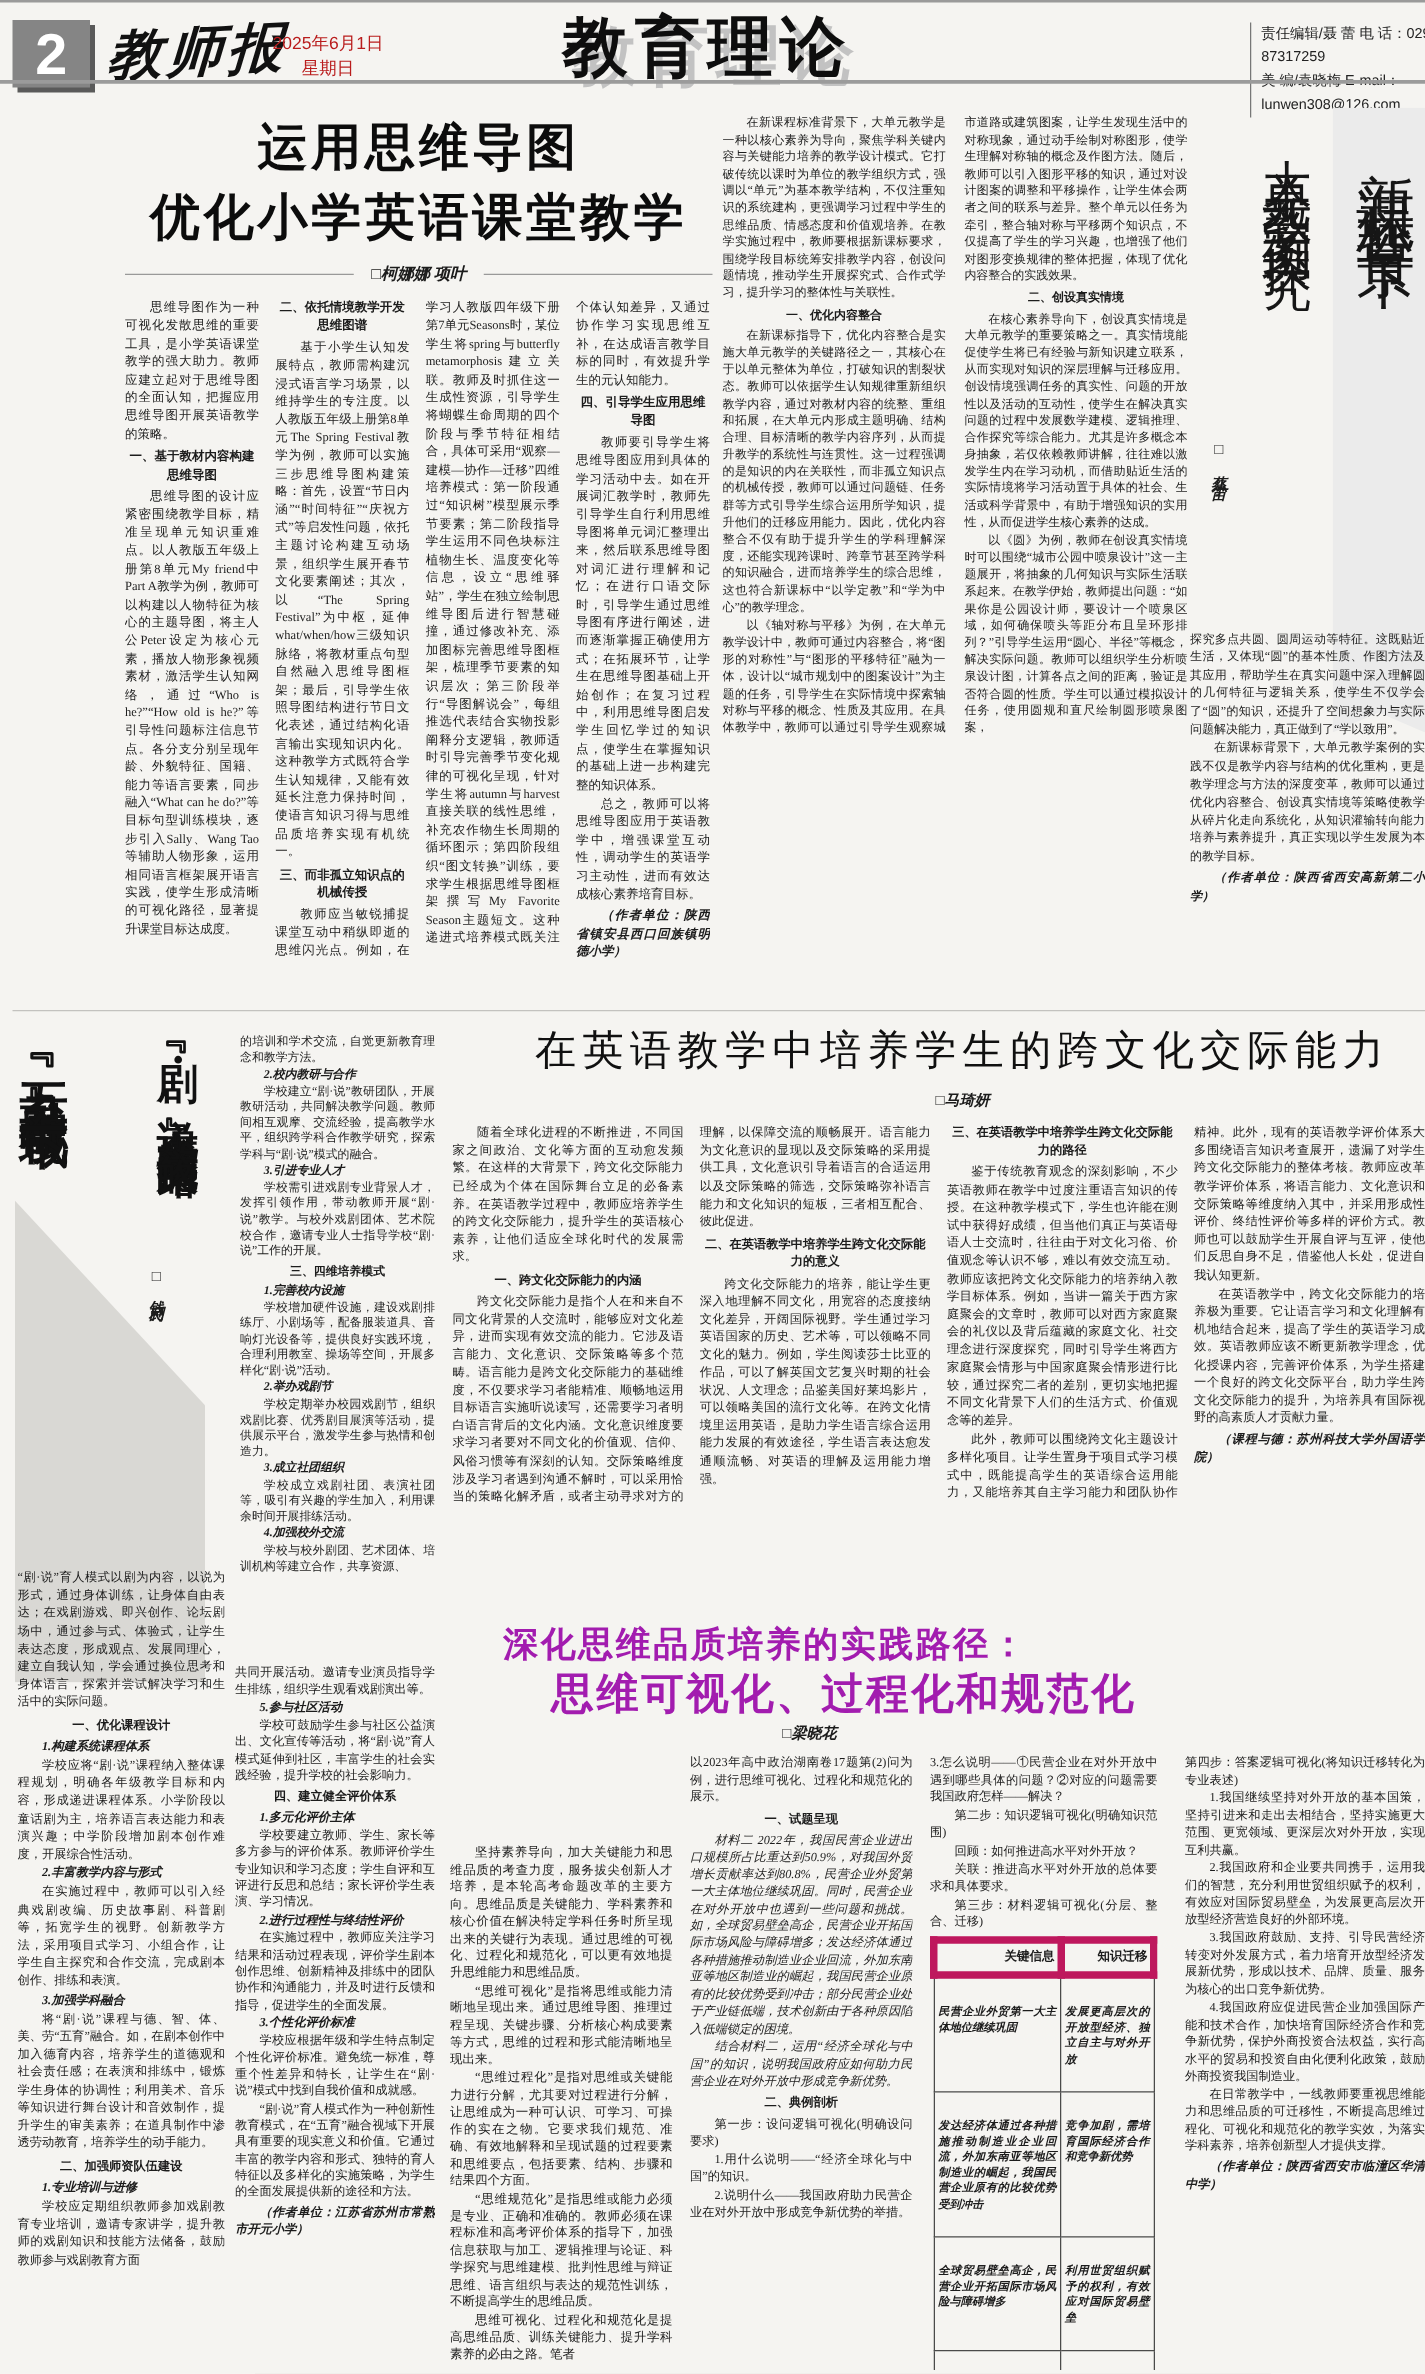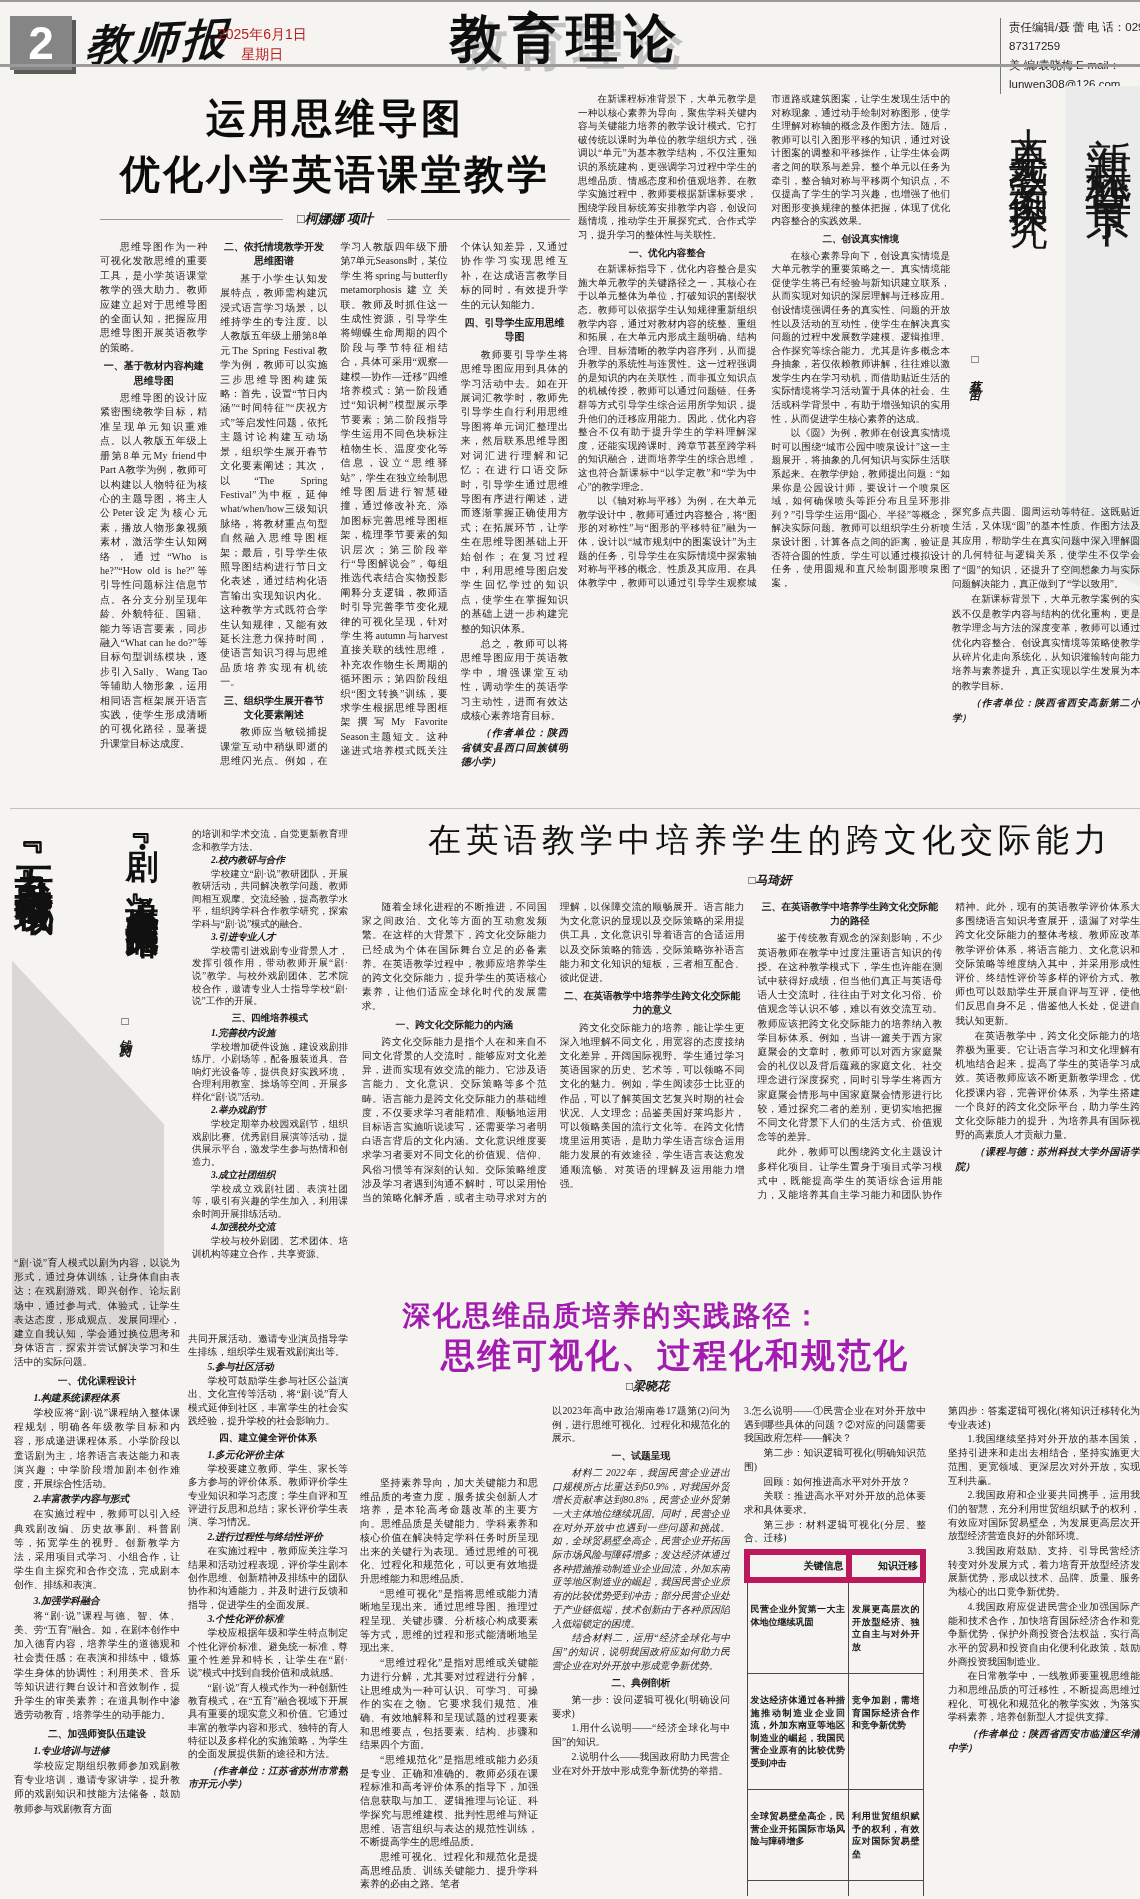--- a/index.html
+++ b/index.html
@@ -83,21 +83,21 @@
   .bot-headline .l2{font:900 34px/42px "Liberation Sans",sans-serif;letter-spacing:2px;margin-left:55px;}
   .bot-byline{position:absolute;left:360px;top:1378px;width:575px;text-align:center;
               font:italic 700 12px/16px "Liberation Serif",serif;}
   #bot-col1{left:360px;top:1476px;width:178px;height:492px;font-size:10px;line-height:13.7px;}
   #bot-col2{left:552px;top:1404px;width:178px;height:492px;font-size:9.8px;line-height:13.7px;}
   #bot-col3{left:744px;top:1404px;width:182px;height:492px;font-size:9.8px;line-height:13.7px;}
   #bot-col4{left:948px;top:1404px;width:192px;height:492px;font-size:9.8px;line-height:13.7px;}
 
   table.kv{width:100%;border-collapse:collapse;margin-top:4px;font-size:9px;}
   table.kv th{font:700 10px/14px "Liberation Sans",sans-serif;border:6px solid #be185d;padding:4px 2px;text-align:right;margin-top:31px;}
-  table.kv td{border:1px solid #4a4a4a;padding:20px 3px;font-weight:600;
+  table.kv td{border:1px solid #4a4a4a;padding:20px 3px;font-style:italic;font-weight:600;
               line-height:12.5px;text-align:justify;vertical-align:top;}
 </style>
 </head>
 <body>
 
 <div id="canvas">
 
   <div class="pagenum">2</div>
   <div class="masthead">教师报</div>
   <div class="dateblock">
@@ -117,21 +117,21 @@
   </div>
   <div class="a1-byline">
     <span>□柯娜娜 项叶</span>
   </div>
   <div id="a1-body" class="body cols4">
       <p class="b-p">思维导图作为一种可视化发散思维的重要工具，是小学英语课堂教学的强大助力。教师应建立起对于思维导图的全面认知，把握应用思维导图开展英语教学的策略。</p>
       <p class="b-h">一、基于教材内容构建思维导图</p>
       <p class="b-p">思维导图的设计应紧密围绕教学目标，精准呈现单元知识重难点。以人教版五年级上册第8单元My friend中Part A教学为例，教师可以构建以人物特征为核心的主题导图，将主人公Peter设定为核心元素，播放人物形象视频素材，激活学生认知网络，通过“Who is he?”“How old is he?”等引导性问题标注信息节点。各分支分别呈现年龄、外貌特征、国籍、能力等语言要素，同步融入“What can he do?”等目标句型训练模块，逐步引入Sally、Wang Tao等辅助人物形象，运用相同语言框架展开语言实践，使学生形成清晰的可视化路径，显著提升课堂目标达成度。</p>
       <p class="b-h">二、依托情境教学开发思维图谱</p>
       <p class="b-p">基于小学生认知发展特点，教师需构建沉浸式语言学习场景，以维持学生的专注度。以人教版五年级上册第8单元The Spring Festival教学为例，教师可以实施三步思维导图构建策略：首先，设置“节日内涵”“时间特征”“庆祝方式”等启发性问题，依托主题讨论构建互动场景，组织学生展开春节文化要素阐述；其次，以“The Spring Festival”为中枢，延伸what/when/how三级知识脉络，将教材重点句型自然融入思维导图框架；最后，引导学生依照导图结构进行节日文化表述，通过结构化语言输出实现知识内化。这种教学方式既符合学生认知规律，又能有效延长注意力保持时间，使语言知识习得与思维品质培养实现有机统一。</p>
-      <p class="b-h">三、组织学生展开春节文化要素阐述</p>
+      <p class="b-h">三、而非孤立知识点的机械传授</p>
       <p class="b-p">教师应当敏锐捕捉课堂互动中稍纵即逝的思维闪光点。例如，在学习人教版四年级下册第7单元Seasons时，某位学生将spring与butterfly metamorphosis建立关联。教师及时抓住这一生成性资源，引导学生将蝴蝶生命周期的四个阶段与季节特征相结合，具体可采用“观察—建模—协作—迁移”四维培养模式：第一阶段通过“知识树”模型展示季节要素；第二阶段指导学生运用不同色块标注植物生长、温度变化等信息，设立“思维驿站”，学生在独立绘制思维导图后进行智慧碰撞，通过修改补充、添加图标完善思维导图框架，梳理季节要素的知识层次；第三阶段举行“导图解说会”，每组推选代表结合实物投影阐释分支逻辑，教师适时引导完善季节变化规律的可视化呈现，针对学生将autumn与harvest直接关联的线性思维，补充农作物生长周期的循环图示；第四阶段组织“图文转换”训练，要求学生根据思维导图框架撰写My Favorite Season主题短文。这种递进式培养模式既关注个体认知差异，又通过协作学习实现思维互补，在达成语言教学目标的同时，有效提升学生的元认知能力。</p>
       <p class="b-h">四、引导学生应用思维导图</p>
       <p class="b-p">教师要引导学生将思维导图应用到具体的学习活动中去。如在开展词汇教学时，教师先引导学生自行利用思维导图将单元词汇整理出来，然后联系思维导图对词汇进行理解和记忆；在进行口语交际时，引导学生通过思维导图有序进行阐述，进而逐渐掌握正确使用方式；在拓展环节，让学生在思维导图基础上开始创作；在复习过程中，利用思维导图启发学生回忆学过的知识点，使学生在掌握知识的基础上进一步构建完整的知识体系。</p>
       <p class="b-p">总之，教师可以将思维导图应用于英语教学中，增强课堂互动性，调动学生的英语学习主动性，进而有效达成核心素养培育目标。</p>
       <p class="b-a">（作者单位：陕西省镇安县西口回族镇明德小学）</p>
     </div>
 
   <div id="a2-body" class="body cols2">
       <p class="b-p">在新课程标准背景下，大单元教学是一种以核心素养为导向，聚焦学科关键内容与关键能力培养的教学设计模式。它打破传统以课时为单位的教学组织方式，强调以“单元”为基本教学结构，不仅注重知识的系统建构，更强调学习过程中学生的思维品质、情感态度和价值观培养。在教学实施过程中，教师要根据新课标要求，围绕学段目标统筹安排教学内容，创设问题情境，推动学生开展探究式、合作式学习，提升学习的整体性与关联性。</p>
       <p class="b-h">一、优化内容整合</p>

